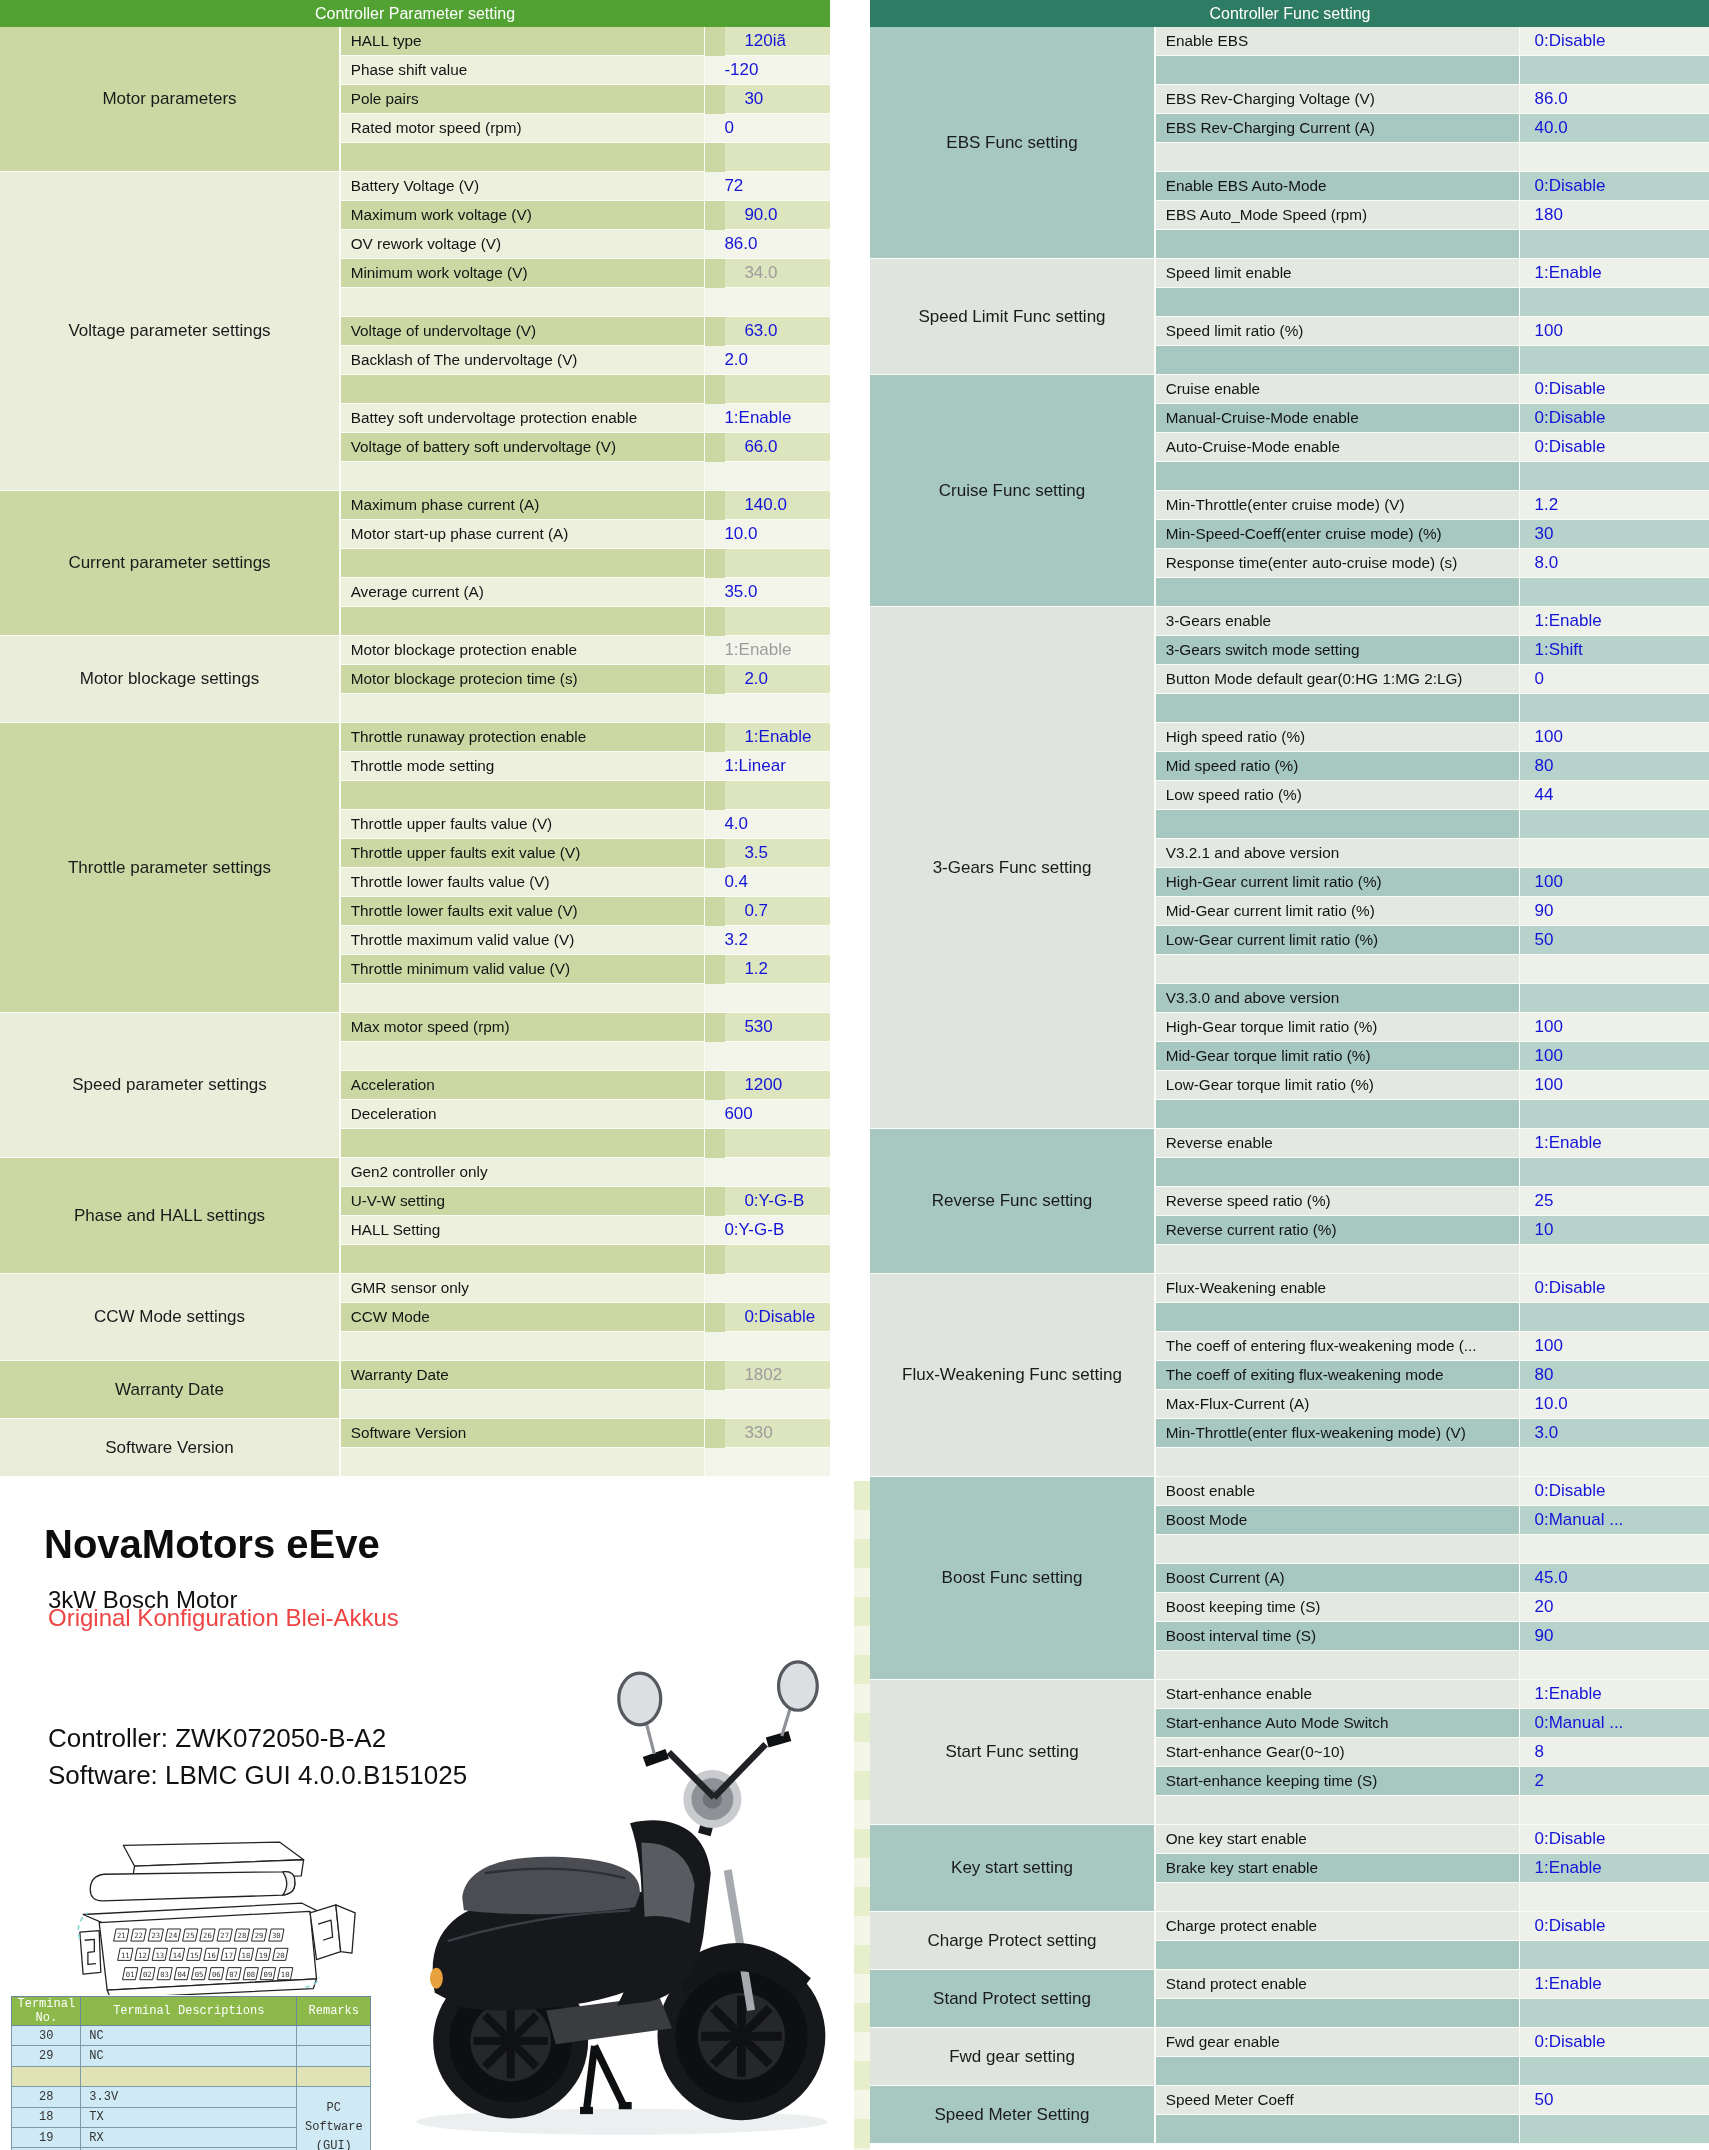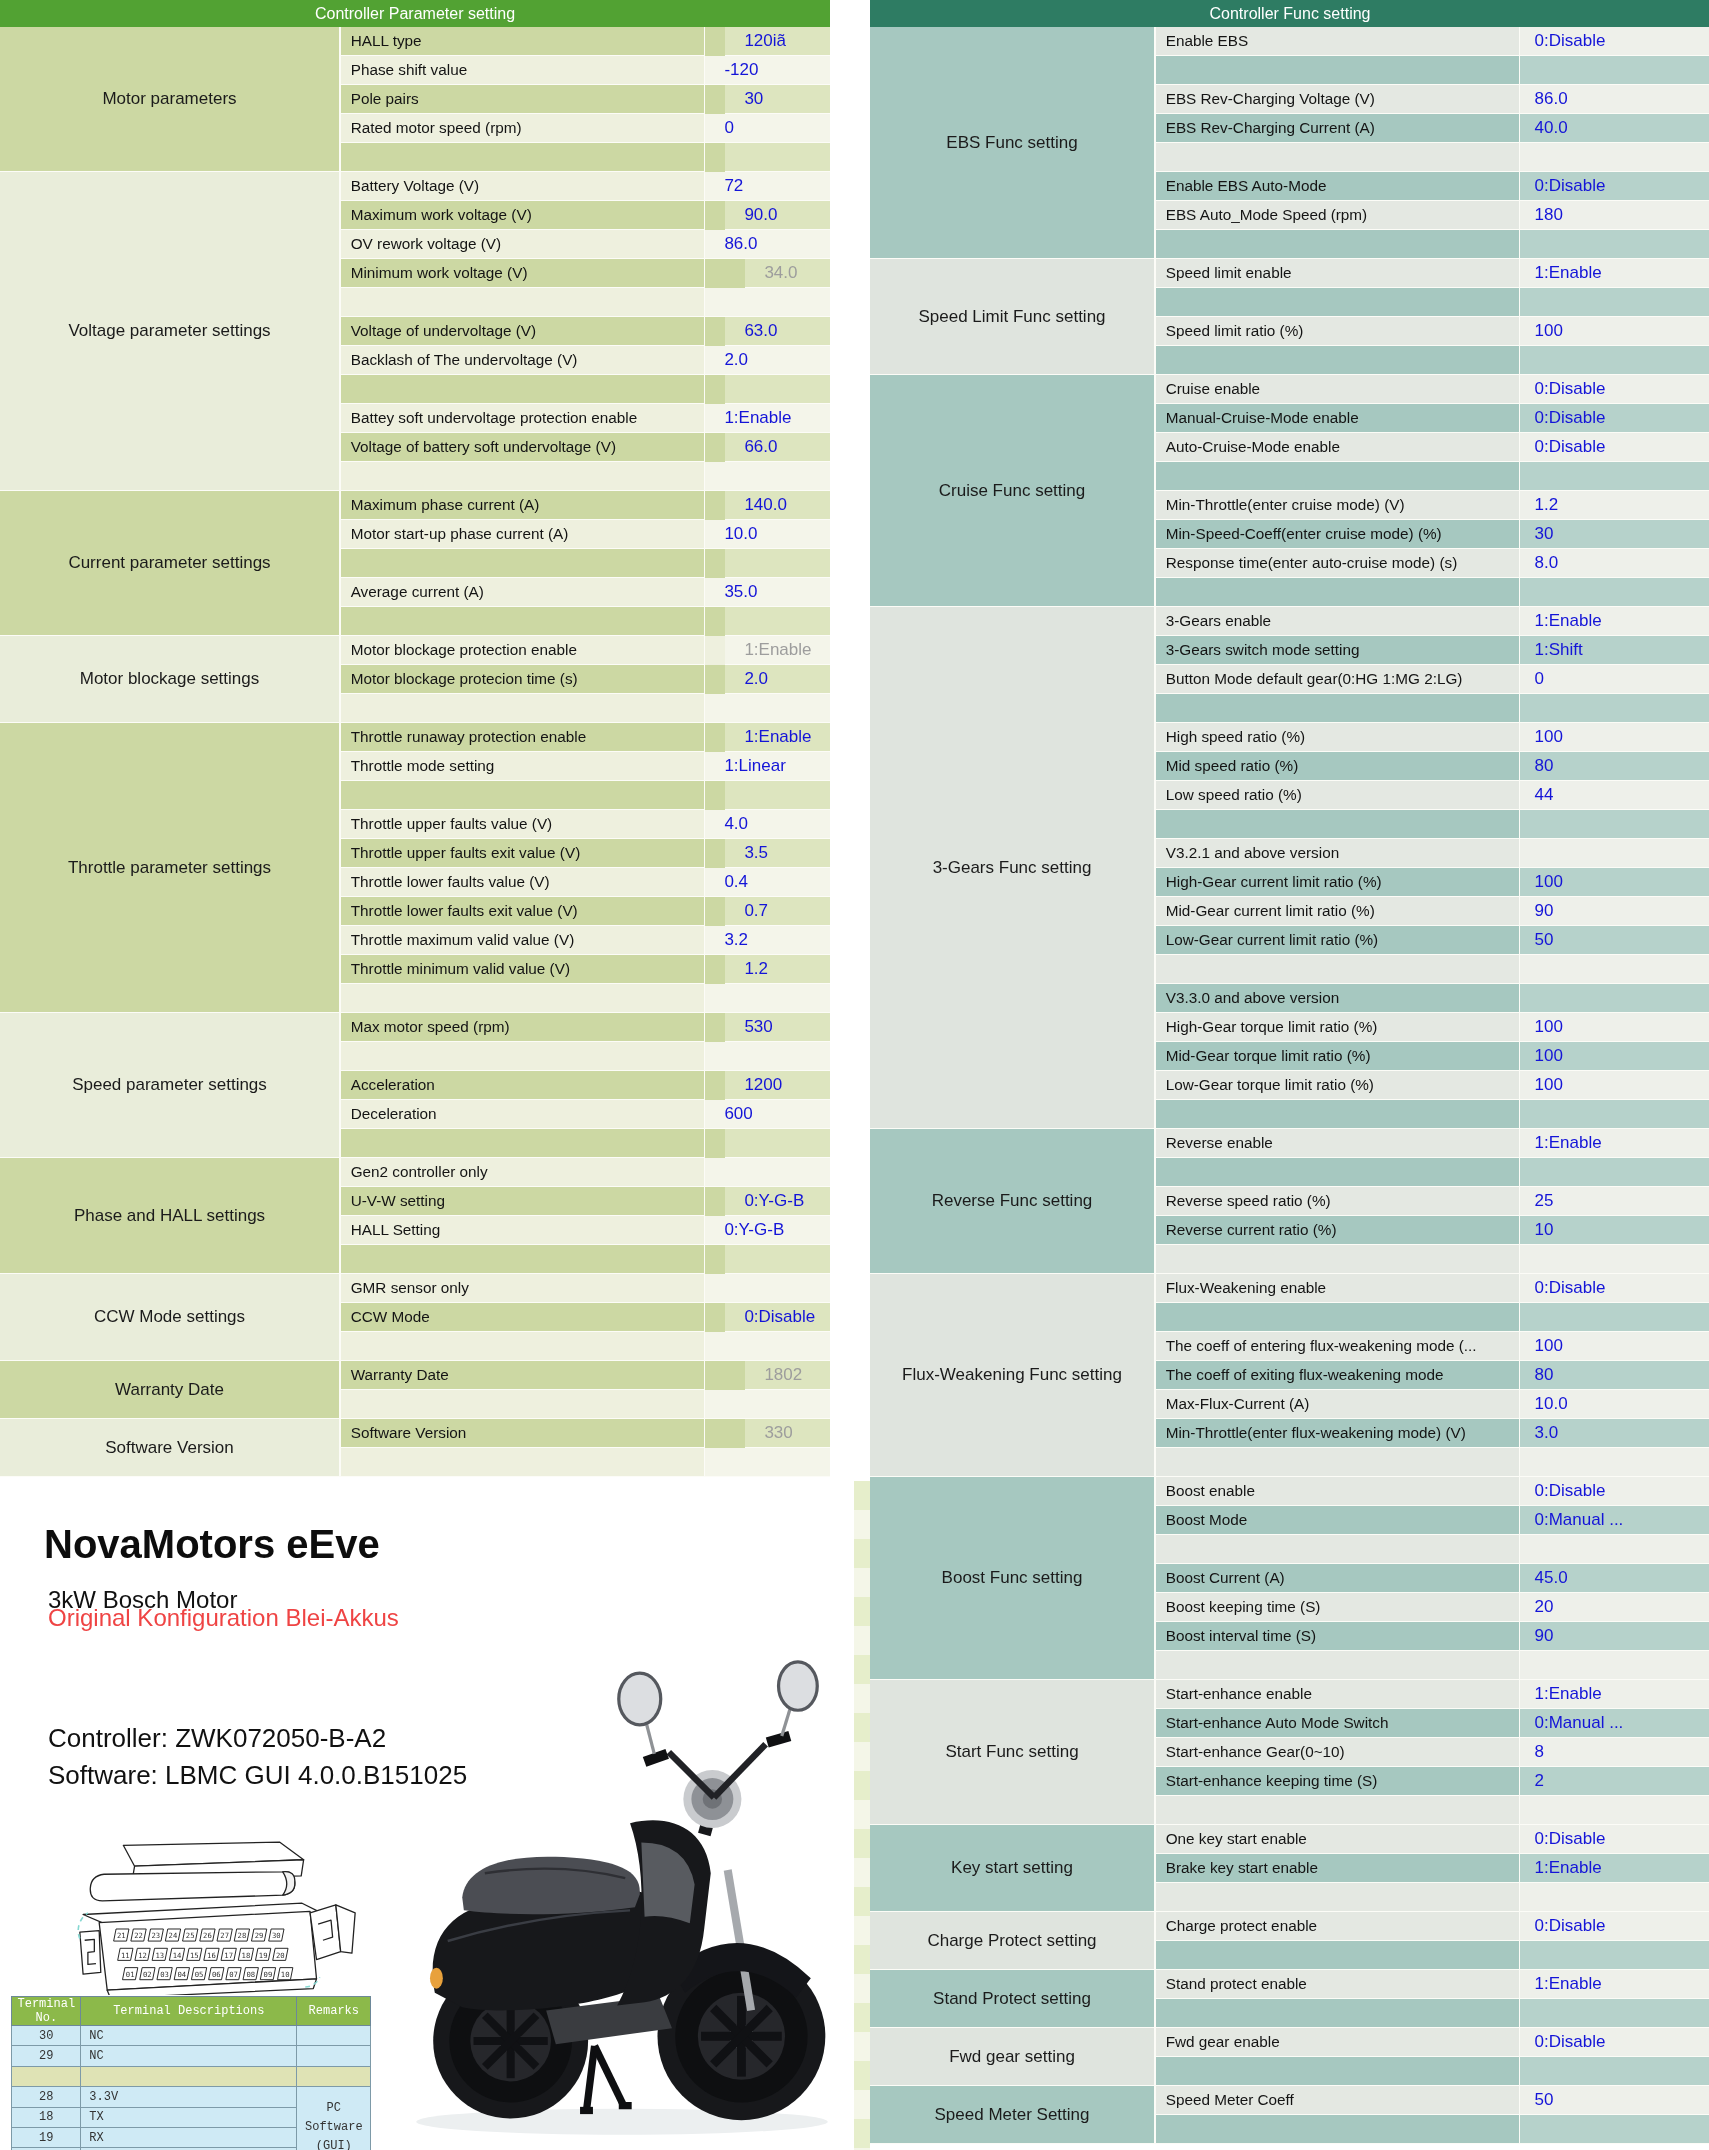--- a/index.html
+++ b/index.html
@@ -19,21 +19,21 @@
   #right-table .sec-name{width:286px;}
   .sec-rows{flex:1;min-width:0;}
   .row{display:flex;height:29px;box-sizing:border-box;}
   .lbl{flex:none;width:364px;box-sizing:border-box;padding-left:9.7px;font-size:15.3px;line-height:27.4px;
        border-bottom:1.6px solid #fcfcf7;border-right:1.6px solid #fcfcf7;
        white-space:nowrap;overflow:hidden;color:#141414;}
   .val{flex:1;min-width:0;box-sizing:border-box;font-size:17px;line-height:27.4px;
        border-bottom:1.6px solid #fcfcf7;color:#1414d8;white-space:nowrap;overflow:hidden;}
   #left-table .val{padding-left:19.4px;}
   #right-table .val{padding-left:14.5px;}
-  .val.g{color:#9d9d9d;margin-left:20px;}
+  .val.g{color:#9d9d9d;}
   
   #left-table .row.r1{background:#ccd8a3;gap:20px;}
   #left-table .row.r1 .val{background:#dde5bf;}
   #left-table .row.r0{background:#eef0de;}
   #left-table .row.r0 .val{background:#f4f5ea;}
   #left-table .sec-name.sn1{background:#ccd8a3;}
   #left-table .sec-name.sn0{background:#e9edda;}
   
   #right-table .row.r1{background:#a6c8c0;}
   #right-table .row.r1 .val{background:#b6d2cb;}

